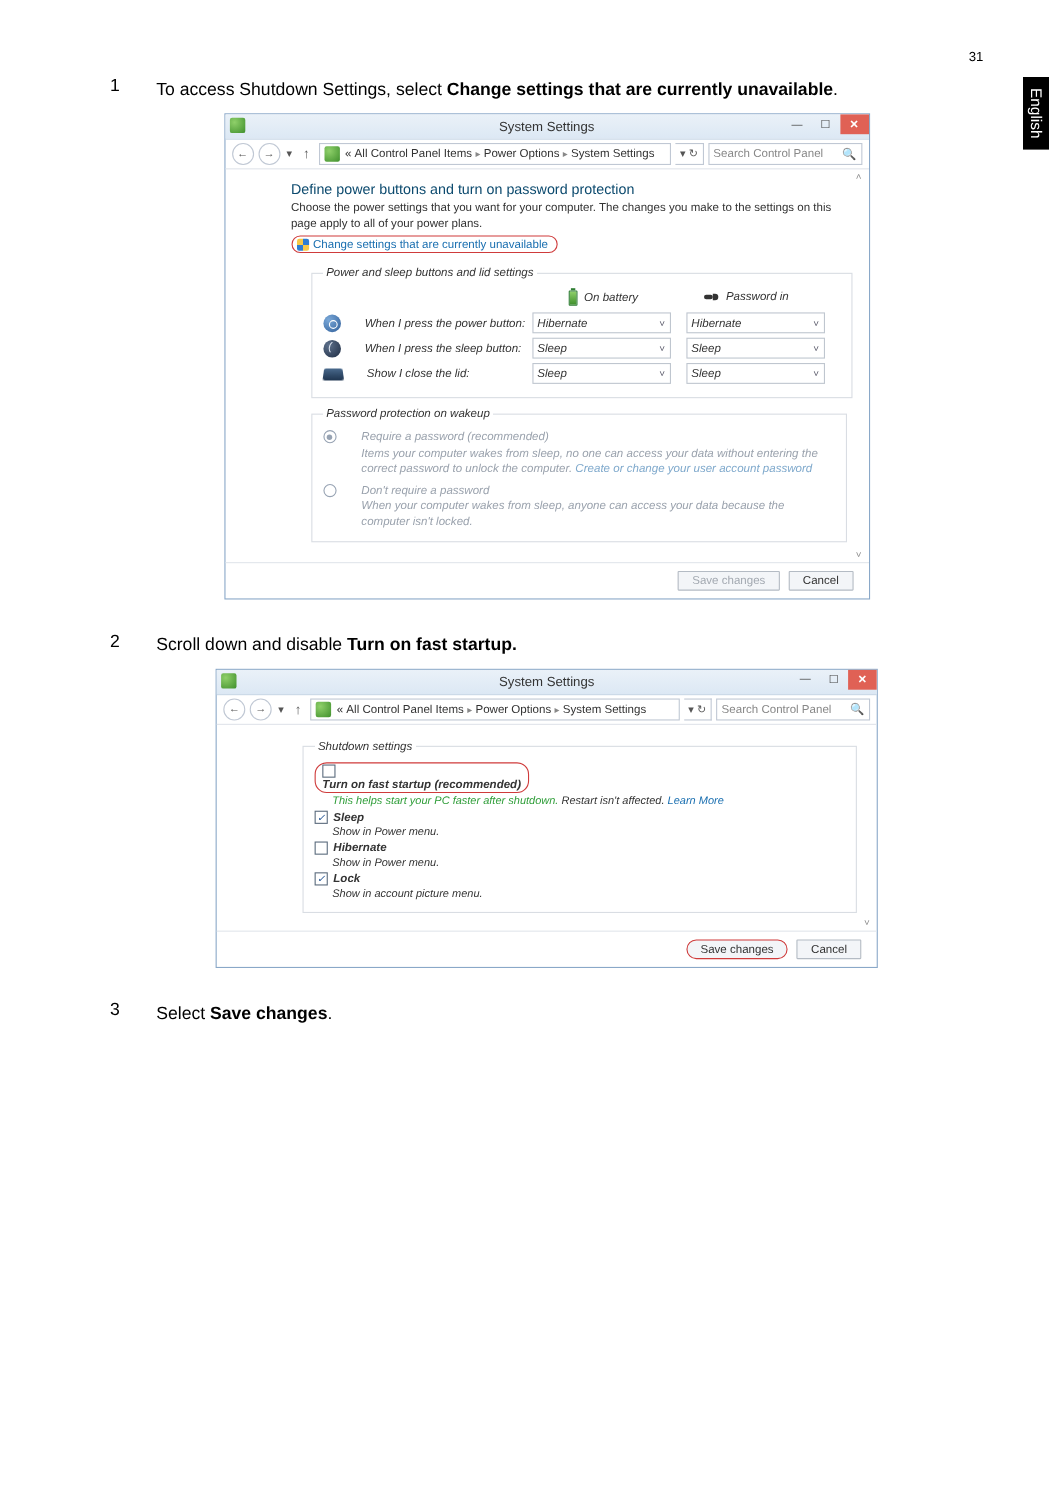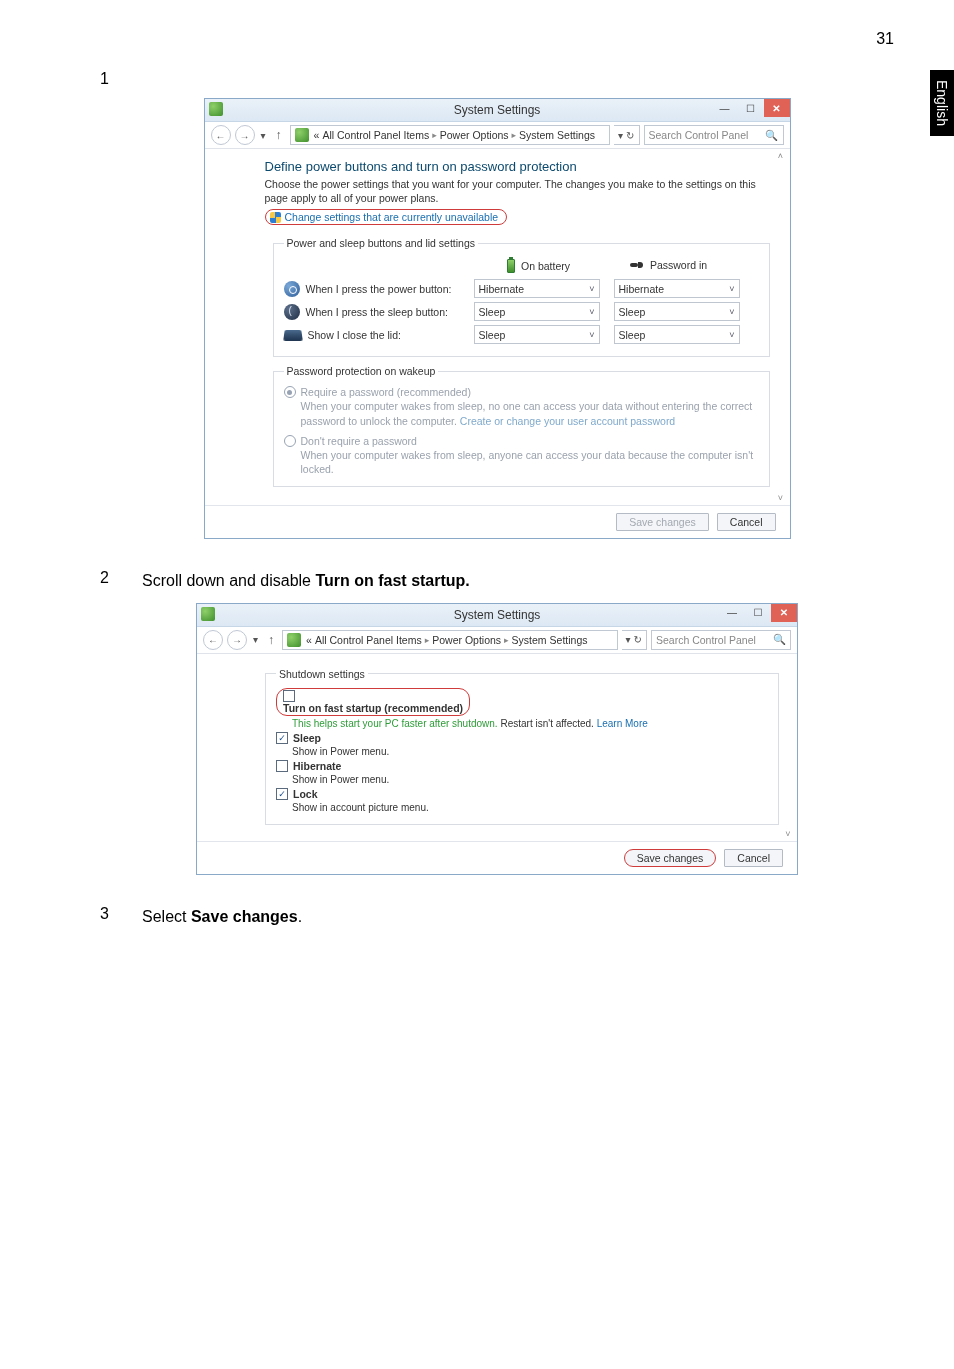--- a/index.html
+++ b/index.html
@@ -9,23 +9,23 @@
     width: 954px;
     position: relative;
   }
   .page {
     padding: 40px 60px 40px 100px;
     box-sizing: border-box;
     position: relative;
   }
   .page-number {
     position: absolute;
-    top: 30px;
+    top: 44px;
     right: 60px;
-    font-size: 16px;
+    font-size: 12px;
     color: #000;
   }
   .lang-tab {
     position: absolute;
     top: 70px;
     right: 0;
     background: #000;
     color: #fff;
     writing-mode: vertical-rl;
     padding: 10px 4px;
@@ -184,21 +184,22 @@
     margin-bottom: 6px;
   }
   .shield-ico {
     width: 11px; height: 11px;
     background: conic-gradient(#2d7dd2 0 25%, #f7c846 0 50%, #2d7dd2 0 75%, #f7c846 0 100%);
     border-radius: 2px;
   }
   fieldset.group {
     border: 1px solid #d9dde3;
     padding: 6px 10px 8px 10px;
-    margin: 6px 0 8px 8px;
+    margin: 6px 0 8px 18px;
+    font-style: italic;
   }
   fieldset.group legend {
     font-size: 10.5px;
     color: #333;
     padding: 0 3px;
   }
   .hdr-row {
     display: flex;
     align-items: flex-start;
     margin: 4px 0 6px 0;
@@ -237,21 +238,21 @@
   }
   .setting-row {
     display: flex;
     align-items: center;
     margin: 4px 0;
   }
   .setting-label {
     width: 190px;
     display: flex;
     align-items: center;
-    gap: 6px;
+    gap: 22px;
     font-size: 10.5px;
   }
   .pwr-ico {
     width: 16px; height: 16px; border-radius: 50%;
     background: radial-gradient(circle at 30% 30%, #7aa8d8, #2f5e99);
     position: relative;
   }
   .pwr-ico::after {
     content:''; position:absolute; left:5px; top:5px;
     width:6px; height:6px; border:1.5px solid #fff; border-radius:50%;
@@ -280,21 +281,21 @@
     justify-content: space-between;
     padding: 0 4px;
     font-size: 10.5px;
     color: #333;
     margin-right: 14px;
   }
   .dd .chev { font-size: 9px; color: #556; }
   .radio-row {
     display: flex;
     align-items: flex-start;
-    gap: 5px;
+    gap: 23px;
     margin: 2px 0;
   }
   .radio {
     width: 10px; height: 10px; border: 1px solid #97a3b3;
     border-radius: 50%; margin-top: 1px;
     display:flex;align-items:center;justify-content:center;
     flex-shrink:0;
   }
   .radio.sel::after {
     content:''; width:5px; height:5px; border-radius:50%; background:#97a3b3;
@@ -339,20 +340,23 @@
 </style>
 </head>
 <body>
 
 <div class="page">
   <div class="page-number">31</div>
   <div class="lang-tab">English</div>
 
   <div class="step">
     <div class="step-num">1</div>
+    <div class="step-text">
+      <span>To access Shutdown Settings, select </span><b>Change settings that are currently unavailable</b><span>.</span>
+    </div>
   </div>
 
   <div class="win win1">
     <div class="titlebar">
       <div class="title-icon"></div>
       <span>System Settings</span>
       <div class="win-controls">
         <div class="win-btn">—</div>
         <div class="win-btn">☐</div>
         <div class="win-btn close">✕</div>
@@ -451,21 +455,21 @@
           </div>
         </div>
       </fieldset>
 
       <fieldset class="group">
         <legend>Password protection on wakeup</legend>
         <div class="radio-row">
           <span class="radio sel"></span>
           <div class="radio-text">
             <span>Require a password (recommended)</span><br>
-            <span>When your computer wakes from sleep, no one can access your data without entering the correct password to unlock the computer. </span><span class="lk">Create or change your user account password</span>
+            <span>Items your computer wakes from sleep, no one can access your data without entering the correct password to unlock the computer. </span><span class="lk">Create or change your user account password</span>
           </div>
         </div>
         <div class="radio-row" style="margin-top:6px;">
           <span class="radio"></span>
           <div class="radio-text">
             <span>Don't require a password</span><br>
             <span>When your computer wakes from sleep, anyone can access your data because the computer isn't locked.</span>
           </div>
         </div>
       </fieldset>

